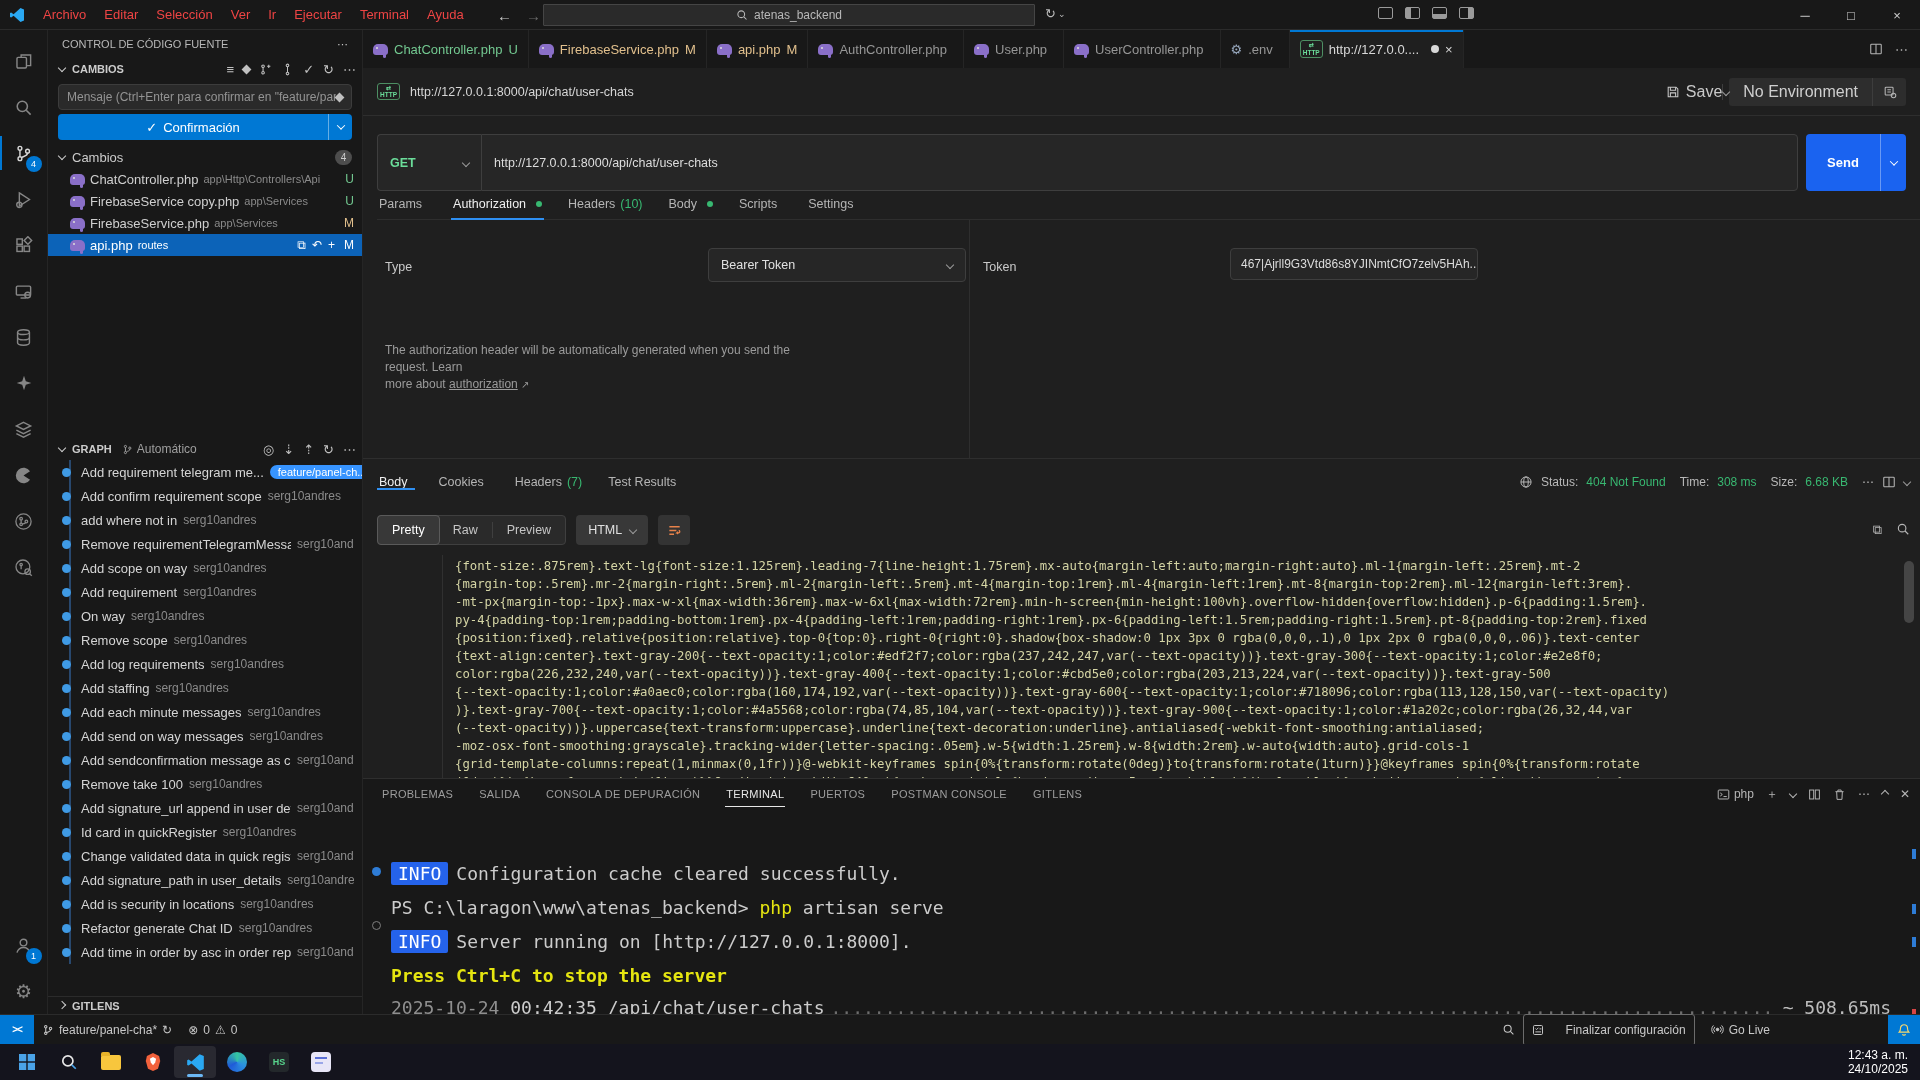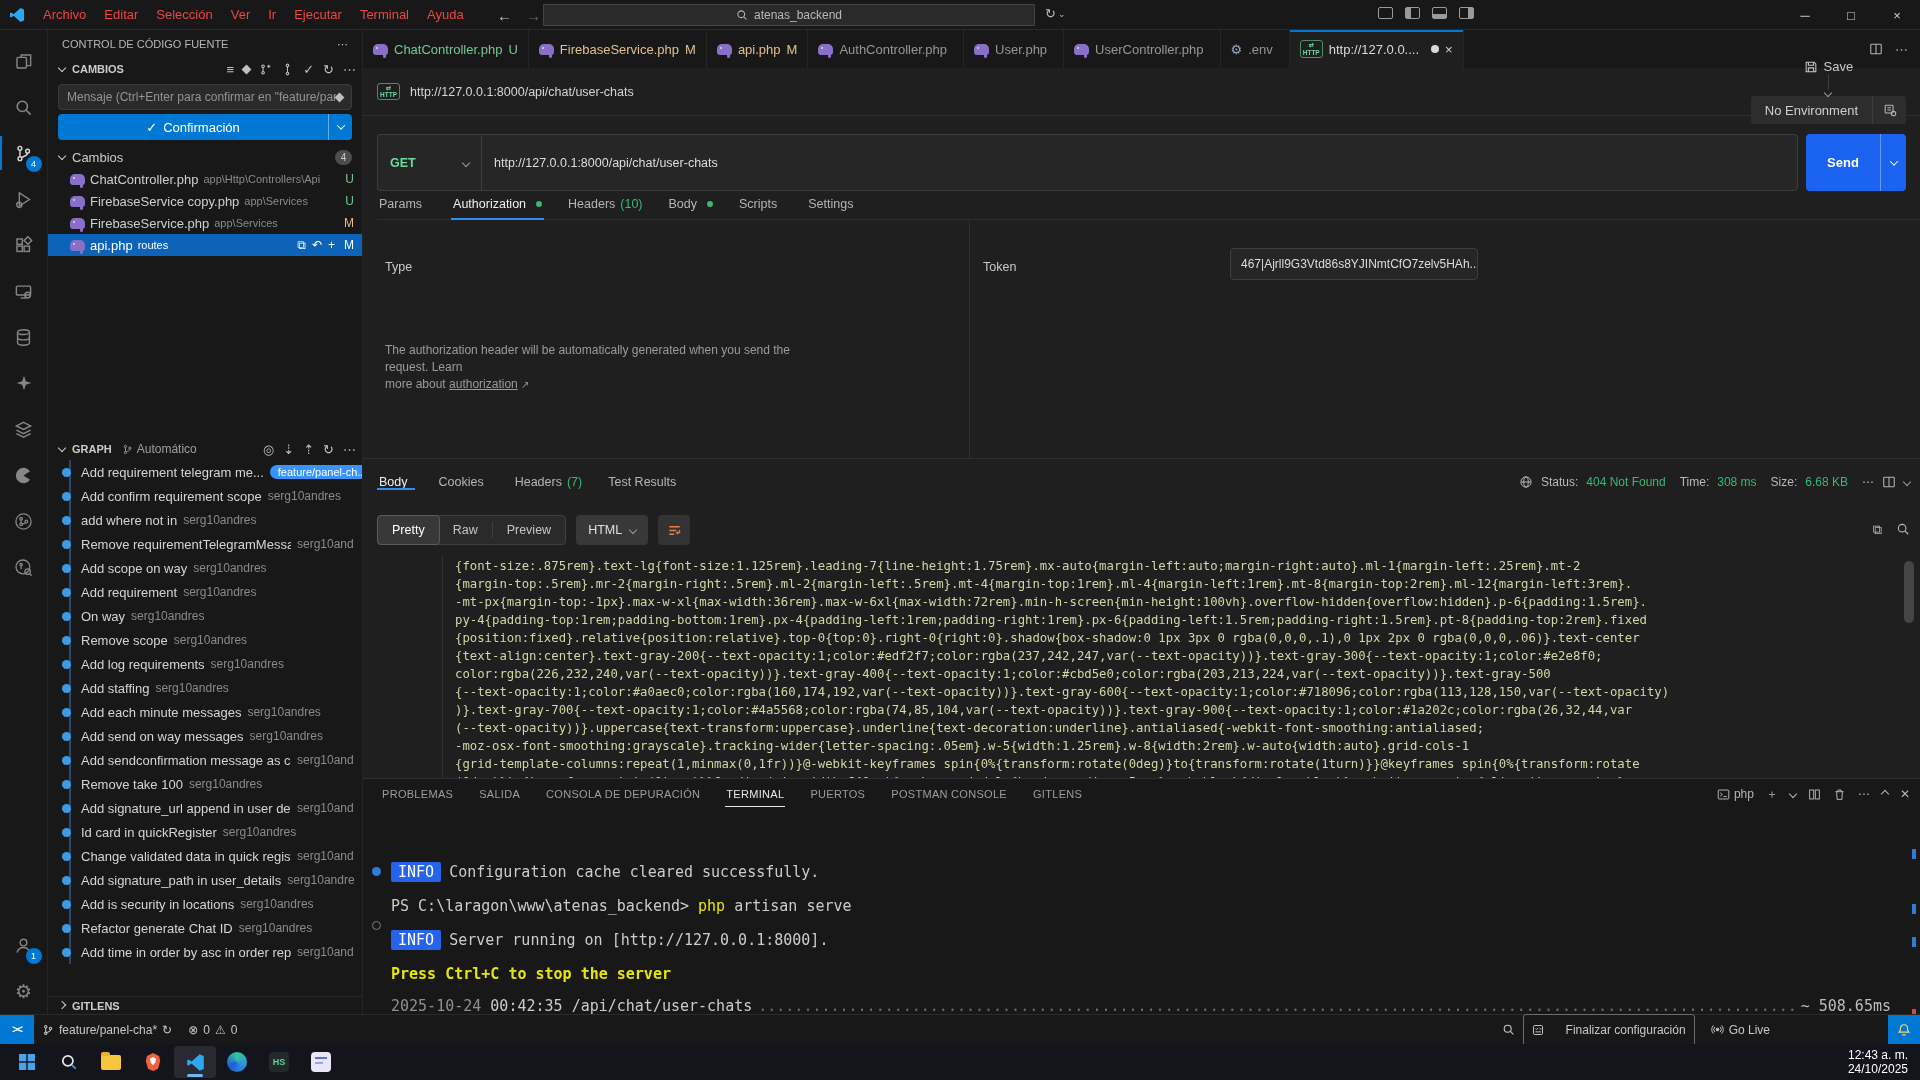--- a/index.html
+++ b/index.html
@@ -104,21 +104,21 @@
   .http-chip { border:1px solid #4d8f63; color:#6bdd9a; font-size:6.5px; font-weight:bold; border-radius:3px;
     padding:1px 2px; display:inline-flex; flex-direction:column; line-height:1.1; align-items:center; }
   .http-chip .arrows { font-size:6px; letter-spacing:0; }
   .tabbar-actions { margin-left:auto; display:flex; align-items:center; gap:12px; padding-right:12px; color:#b5b5b5; }
 
   
   .postman { position:absolute; left:0; top:38px; right:0; height:710px; background:#1f1f1f; }
   .pm-bread { position:absolute; left:0; top:0; right:0; height:48px; border-bottom:1px solid #2e2e2e;
     display:flex; align-items:center; padding:0 14px; gap:10px; }
   .pm-bread .url { color:#d6d6d6; font-size:12.5px; }
-  .pm-bread-right { margin-left:auto; display:flex; align-items:center; gap:0; color:#c9c9c9; font-size:13px;flex-direction:column; }
+  .pm-bread-right { margin-left:auto; display:flex; align-items:center; gap:0; color:#c9c9c9; font-size:16px; }
   .save-wrap { display:flex; align-items:center; gap:6px; }
   .vdiv { width:1px; height:16px; background:#3d3d3d; }
   .env-box { background:#2d2d2d; border-radius:3px; height:28px; display:flex; align-items:center; }
   .env-box .env-label { padding:0 14px; color:#cfcfcf; }
   .env-box .env-ic { border-left:1px solid #3d3d3d; width:34px; height:100%; display:flex; align-items:center; justify-content:center; color:#b5b5b5; }
   .pm-urlrow { position:absolute; left:14px; top:66px; right:14px; height:57px; display:flex; gap:0; }
   .method-sel { width:104px; background:#262626; border:1px solid #3e3e3e; border-right:none; border-radius:4px 0 0 4px;
     display:flex; align-items:center; padding:0 12px; color:#6bdd9a; font-weight:bold; font-size:12.5px; }
   .method-sel .chev-g { margin-left:auto; width:6px; height:6px; border-right:1px solid #9a9a9a; border-bottom:1px solid #9a9a9a; transform:rotate(45deg); }
   .url-input { flex:1; background:#262626; border:1px solid #3e3e3e; border-radius:0 4px 4px 0;
@@ -166,21 +166,21 @@
     font-size:12.3px; line-height:18px; color:#d5d5a5; white-space:nowrap; }
   .rb-scroll { position:absolute; right:6px; top:6px; width:10px; height:62px; background:#454545; border-radius:5px; }
 
   
   .terminal { position:absolute; left:0; top:748px; right:0; height:236px; border-top:1px solid #2e2e2e; background:#181818; }
   .term-tabs { position:absolute; left:18px; top:0; right:10px; height:30px; display:flex; align-items:center; gap:24px; }
   .ttab { font-size:11px; color:#9d9d9d; letter-spacing:.3px; position:relative; padding:0 1px; }
   .ttab.active { color:#e7e7e7; }
   .ttab.active::after { content:""; position:absolute; left:0; right:0; bottom:-7px; height:1.5px; background:#e7e7e7; }
   .term-actions { margin-left:auto; display:flex; align-items:center; gap:12px; color:#b5b5b5; font-size:12px; }
-  .term-body { position:absolute; left:0; right:0; top:30px; bottom:0; font-family:"DejaVu Sans Mono", monospace; font-size:15px; }
+  .term-body { position:absolute; left:0; right:0; top:30px; bottom:0; font-family:"DejaVu Sans Mono", monospace; font-size:18px; }
   .tline { position:absolute; left:28px; white-space:nowrap; color:#cccccc; }
   .info-badge { background:#2563eb; color:#fff; padding:1px 7px; border-radius:2px; margin-right:8px; }
   .t-yellow { color:#e5e510; }
   .t-dim { color:#8f8f8f; }
   .t-mid { color:#bdbdbd; }
   .logline { display:flex; width:1500px; overflow:hidden; }
   .logline .dots { color:#6d6d6d; flex:1; overflow:hidden; white-space:nowrap; margin:0 6px; }
   .cursor { position:absolute; left:28px; width:8px; height:15px; border:1px solid #cccccc; }
   .term-dec { position:absolute; left:9px; width:9px; height:9px; border-radius:50%; }
   .ruler-mark { position:absolute; right:4px; width:4px; height:10px; }
@@ -768,20 +768,24 @@
 
         <div class="rtab">
           <span>Settings</span>
           <span class="rcount"></span>
 
         </div>
       </div>
     <div class="auth-area">
       <div class="auth-divider"></div>
       <span class="auth-label">Type</span>
+      <div class="auth-select">
+        <span>Bearer Token</span>
+        <span class="chev-g"></span>
+      </div>
       <div class="auth-note">
         <span>The authorization header will be automatically generated when you send the request. Learn</span><br>
         <span>more about</span>
         <a>authorization</a> <span style="font-size:10px;">↗</span>
       </div>
       <span class="token-label">Token</span>
       <div class="token-input">
         <span>467|Ajrll9G3Vtd86s8YJINmtCfO7zelv5HAh...</span>
       </div>
     </div>

